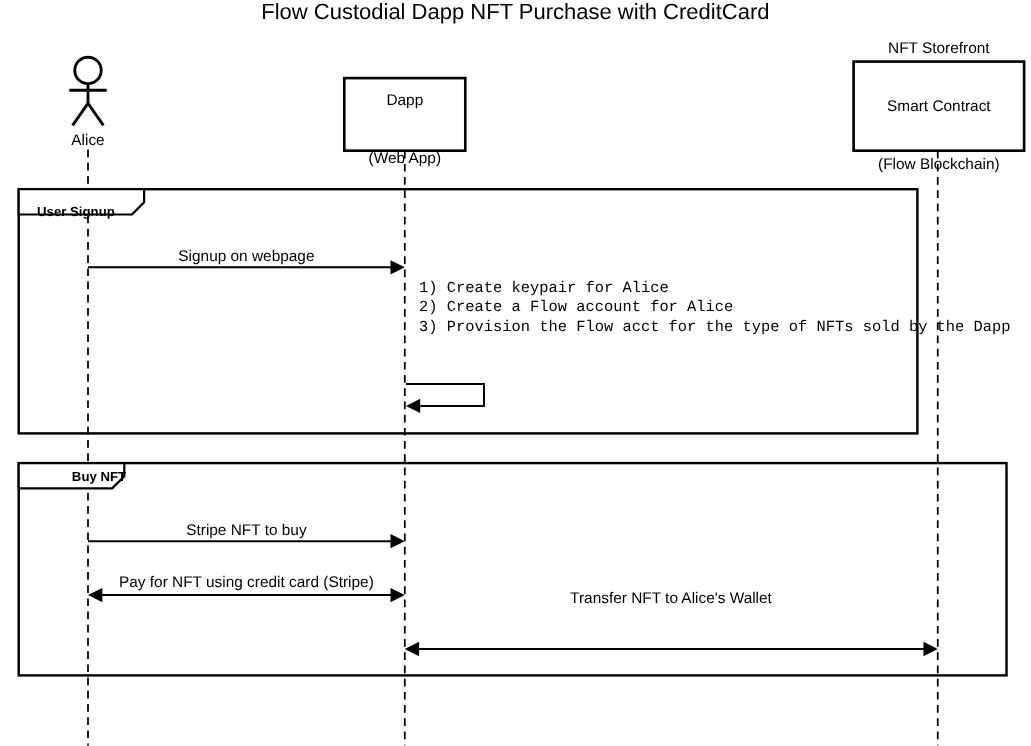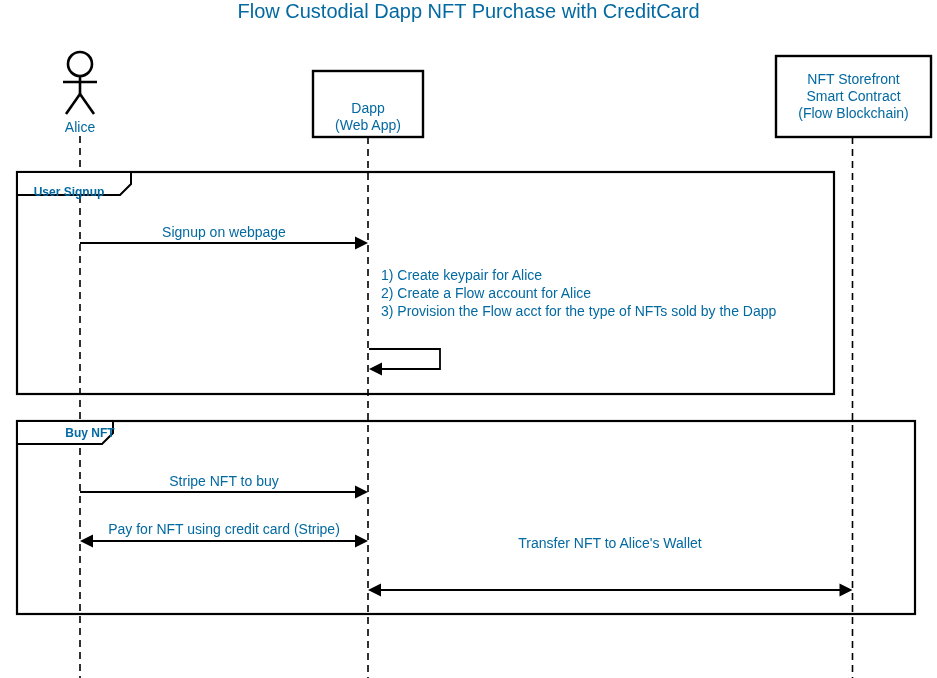--- a/index.html
+++ b/index.html
@@ -2,21 +2,21 @@
 <html><head>
 <meta charset="utf-8">
 <style>
   html, body { margin: 0; padding: 0; background: #ffffff; }
   .stage {
     position: relative;
     width: 937px;
     height: 678px;
     background: #ffffff;
     font-family: "Liberation Sans", sans-serif;
-    color: #0369a1;
+    color: #000000;
     overflow: hidden;
   }
   svg.layer { position: absolute; left: 0; top: 0; }
 
   
   .lifeline { stroke: #000; stroke-width: 1.6; stroke-dasharray: 7 5; fill: none; }
   .actor line { stroke: #000; stroke-width: 2.6; }
   .actor circle { stroke: #000; stroke-width: 2.6; fill: #fff; }
   .pbox  { fill: #ffffff; stroke: #000; stroke-width: 2.4; }
   .frame { fill: none; stroke: #000; stroke-width: 2.2; }
@@ -29,21 +29,21 @@
   .title {
     left: 0; right: 0; top: 6;
     text-align: center;
     font-size: 20px;
   }
   .center-x { transform: translateX(-50%); }
   .plabel {
     position: absolute;
     display: flex; flex-direction: column;
     align-items: center; justify-content: center;
-    font-size: 14px; line-height: 17px; text-align: center;
+    font-size: 14px; line-height: 17px; text-align: center; gap: 36px;
   }
   .actor-name { font-size: 14px; }
   .frame-label {
     position: absolute;
     display: flex; align-items: center; justify-content: center;
     font-size: 12px; font-weight: bold;
   }
   .msg-label { font-size: 14px; }
   .note { position: absolute; font-size: 14px; line-height: 18px; }
 </style>
@@ -119,19 +119,19 @@
   </div>
 
   <div class="frame-label" style="left:17px; top:172px; width:104px; height:40px;">User Signup</div>
   <div class="frame-label" style="left:17px; top:421px; width:86px; height:23px;padding-left:30px;">Buy NFT</div>
 
   <div class="txt msg-label center-x" style="left:224px; top:224px;">Signup on webpage</div>
   <div class="txt msg-label center-x" style="left:224px; top:473px;">Stripe NFT to buy</div>
   <div class="txt msg-label center-x" style="left:224px; top:521px;">Pay for NFT using credit card (Stripe)</div>
   <div class="txt msg-label center-x" style="left:610px; top:535px;">Transfer NFT to Alice's Wallet</div>
 
-  <div class="note" style="left:381px; top:266px;">
+  <div class="note" style="left:381px; top:253px;font-family:Liberation Mono, monospace;">
     <div>1) Create keypair for Alice</div>
     <div>2) Create a Flow account for Alice</div>
     <div>3) Provision the Flow acct for the type of NFTs sold by the Dapp</div>
   </div>
 
 </div>
 
 </body></html>

